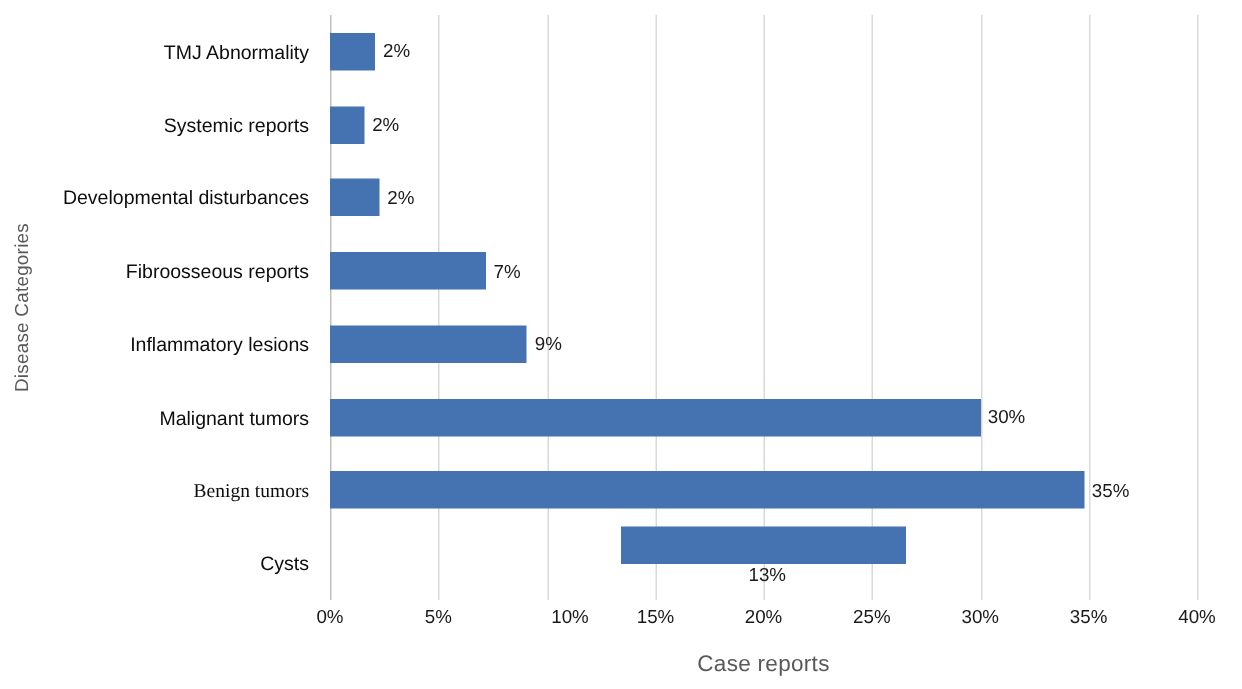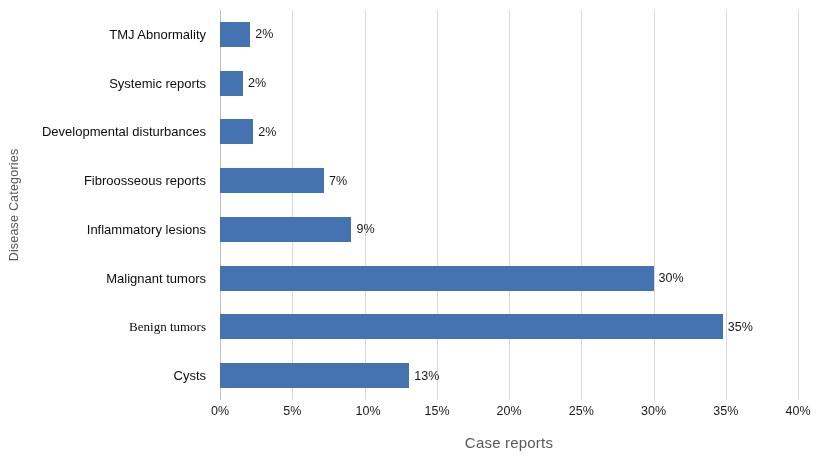--- a/index.html
+++ b/index.html
@@ -170,21 +170,21 @@
         <div class="gridline" style="left: 72.25px;"></div>
         <div class="gridline" style="left: 144.5px;"></div>
         <div class="gridline" style="left: 216.75px;"></div>
         <div class="gridline" style="left: 289px;"></div>
         <div class="gridline" style="left: 361.25px;"></div>
         <div class="gridline" style="left: 433.5px;"></div>
         <div class="gridline" style="left: 505.75px;"></div>
         <div class="gridline" style="left: 578px;"></div>
       </div>
     <div class="rows" id="bar-rows">
-        <div class="cat-row" style="top: 341.25px; height: 48.75px;">
+        <div class="cat-row" style="top: 341.25px; height: 48.75px; flex-direction: column;">
           <div class="bar" style="width: 189.295px; background: rgb(69, 114, 176);"></div>
           <div class="bar-value">13%</div>
         </div>
         <div class="cat-row" style="top: 292.5px; height: 48.75px;">
           <div class="bar" style="width: 502.86px; background: rgb(69, 114, 176);"></div>
           <div class="bar-value">35%</div>
         </div>
         <div class="cat-row" style="top: 243.75px; height: 48.75px;">
           <div class="bar" style="width: 433.5px; background: rgb(69, 114, 176);"></div>
           <div class="bar-value">30%</div>
@@ -208,21 +208,21 @@
         <div class="cat-row" style="top: 0px; height: 48.75px;">
           <div class="bar" style="width: 30.345px; background: rgb(69, 114, 176);"></div>
           <div class="bar-value">2%</div>
         </div>
       </div>
   </div>
 
   <div class="x-ticks" id="x-ticks">
       <div class="x-tick" style="left: 0px;">0%</div>
       <div class="x-tick" style="left: 72.25px;">5%</div>
-      <div class="x-tick" style="left: 148px;">10%</div>
+      <div class="x-tick" style="left: 160px;">10%</div>
       <div class="x-tick" style="left: 217px;">15%</div>
       <div class="x-tick" style="left: 289px;">20%</div>
       <div class="x-tick" style="left: 361.25px; text-align: right;">25%</div>
       <div class="x-tick" style="left: 433.5px;">30%</div>
       <div class="x-tick" style="left: 505.75px;">35%</div>
       <div class="x-tick" style="left: 578px;">40%</div>
     </div>
 
   <div class="x-axis-title">
     <span>Case reports</span>

